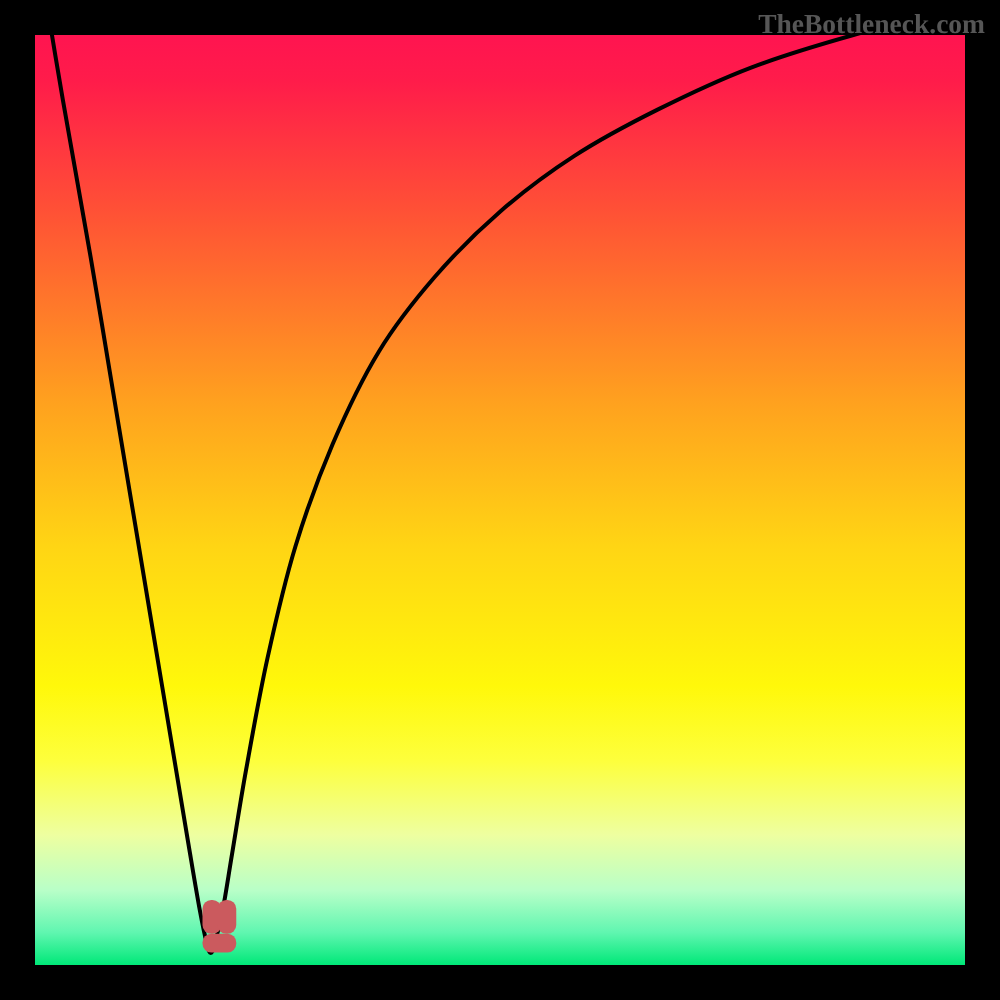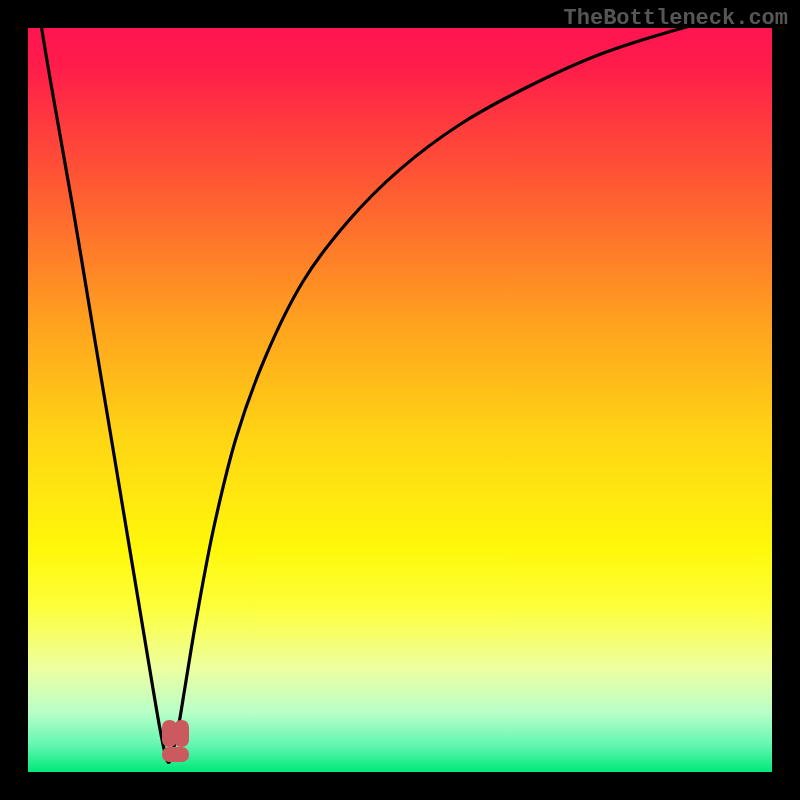--- a/index.html
+++ b/index.html
@@ -19,21 +19,21 @@
     overflow: hidden;
   }
   .gradient-bg {
     position: absolute;
     top: 0; left: 0; right: 0; bottom: 0;
   }
   .watermark {
     position: absolute;
     top: 6px;
     right: 12px;
-    font-family: Liberation Mono, monospace;
+    font-family: Liberation Serif, serif;
     font-size: 22px;
     font-weight: bold;
     color: #565656;
     letter-spacing: 0px;
   }
   svg.curve {
     position: absolute;
     top: 0; left: 0;
     width: 744px; height: 744px;
     overflow: visible;

